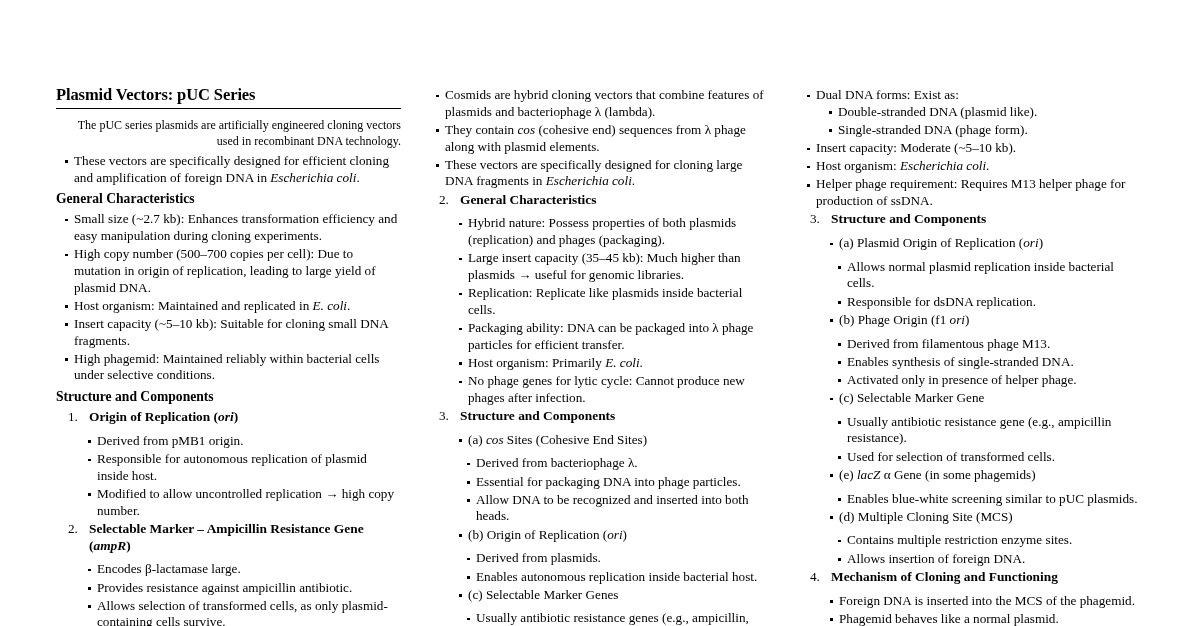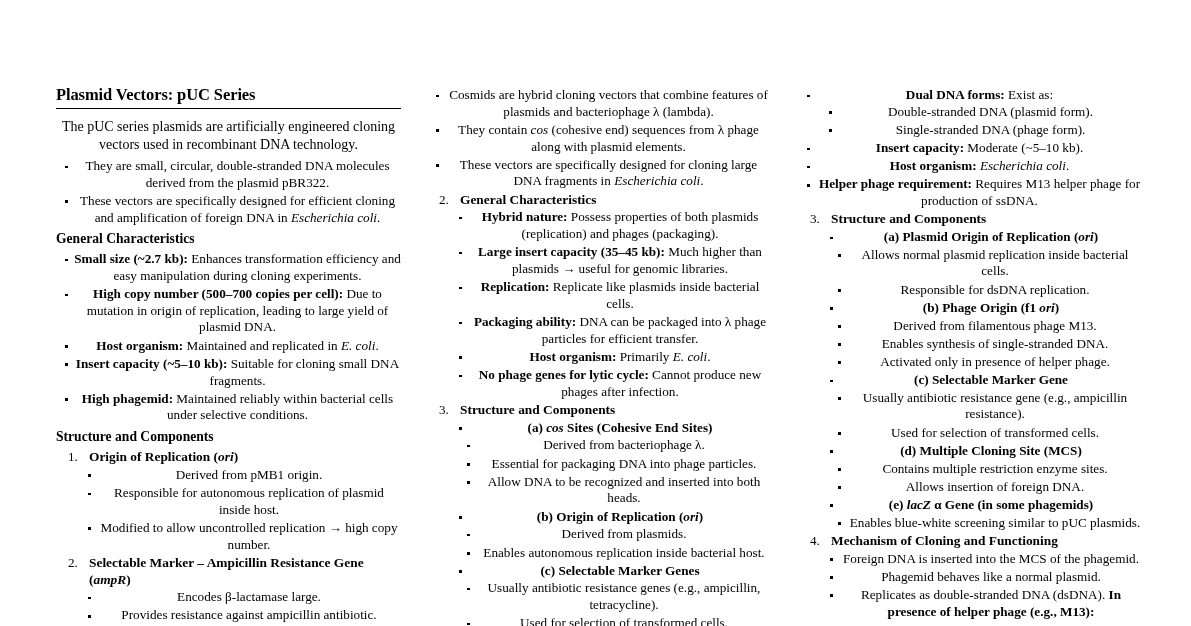--- a/index.html
+++ b/index.html
@@ -48,38 +48,37 @@
   }
   .title-rule {
     border: 0;
     border-top: 1.6px solid #000;
     margin: 0 0 9px 0;
     width: 345px;
   }
 
   
   .intro {
-    font-size: 14px;
+    font-size: 12px;
     line-height: 1.27;
     margin: 0 0 4px 0;
-    text-align: center;
+    text-align: right;
   }
   .h2 {
     font-size: 13.6px;
     font-weight: bold;
     line-height: 1.25;
     margin: 5px 0 3px 0;
   }
 
   
   ul.lvl1, ul.lvl2, ul.lvl3 {
     list-style: none;
     margin: 0;
     padding: 0;
-    text-align: center;
   }
   ul.lvl1 { margin-left: 8px; }
   ul.lvl2 { margin-left: 12px; }
   ul.lvl3 { margin-left: 12px; }
 
   ul.lvl1 > li, ul.lvl2 > li, ul.lvl3 > li {
     position: relative;
     padding-left: 10px;
     font-size: 13.2px;
     line-height: 1.265;
@@ -117,42 +116,41 @@
     font-weight: normal;
     font-size: 13.2px;
   }
   ol.num > li > .num-head {
     font-weight: bold;
     font-size: 13.4px;
   }
   ol.num > li .lvl2,
   ol.num > li .lvl3 {
     margin-left: -2px;
-    margin-top: 1px;
-  }
-
-  .b { font-weight: bold; }
+    margin-top: 7px;
+  }
+
+  .b { font-weight: normal; }
   .i { font-style: italic; }
 
   
   .cont-list { margin-left: 8px; }
 </style>
 </head>
 <body>
 
 <div class="page">
   <div class="columns">
 
     <div class="col col-1">
       <h1 class="doc-title">Plasmid Vectors: pUC Series</h1>
       <hr class="title-rule">
       <p class="intro">The pUC series plasmids are artificially engineered cloning vectors used in recombinant DNA technology.</p>
 
       <ul class="lvl1" id="c1-intro">
-          <li>They are small, circular, double-stranded DNA molecules derived from the plasmid pBR322.</li>
           <li>These vectors are specifically designed for efficient cloning and amplification of foreign DNA in <span class="i">Escherichia coli</span>.</li>
         </ul>
 
       <div class="h2">General Characteristics</div>
       <ul class="lvl1" id="c1-gc">
           <li><span class="b">Small size (~2.7 kb):</span> Enhances transformation efficiency and easy manipulation during cloning experiments.</li>
           <li><span class="b">High copy number (500–700 copies per cell):</span> Due to mutation in origin of replication, leading to large yield of plasmid DNA.</li>
           <li><span class="b">Host organism:</span> Maintained and replicated in <span class="i">E. coli</span>.</li>
           <li><span class="b">Insert capacity (~5–10 kb):</span> Suitable for cloning small DNA fragments.</li>
           <li><span class="b">High phagemid:</span> Maintained reliably within bacterial cells under selective conditions.</li>
@@ -207,21 +205,21 @@
                   <li>Used for selection of transformed cells.</li>
                 </ul></li>
             </ul></li>
         </ol>
 
     </div>
 
     <div class="col col-3">
       <ul class="lvl1 cont-list" id="c3-gc">
           <li><span class="b">Dual DNA forms:</span> Exist as:<ul class="lvl2">
-              <li>Double-stranded DNA (plasmid form).</li>
+              <li>Double-stranded DNA (plasmid like).</li>
               <li>Single-stranded DNA (phage form).</li>
             </ul></li>
           <li><span class="b">Insert capacity:</span> Moderate (~5–10 kb).</li>
           <li><span class="b">Host organism:</span> <span class="i">Escherichia coli</span>.</li>
           <li><span class="b">Helper phage requirement:</span> Requires M13 helper phage for production of ssDNA.</li>
         </ul>
 
       <ol class="num" id="c3-struct">
           <li><span class="marker">3.</span><span class="num-head">Structure and Components</span><ul class="lvl2">
               <li><span class="b">(a) Plasmid Origin of Replication (<span class="i">ori</span>)</span><ul class="lvl3">
@@ -230,26 +228,26 @@
                 </ul></li>
               <li><span class="b">(b) Phage Origin (f1 <span class="i">ori</span>)</span><ul class="lvl3">
                   <li>Derived from filamentous phage M13.</li>
                   <li>Enables synthesis of single-stranded DNA.</li>
                   <li>Activated only in presence of helper phage.</li>
                 </ul></li>
               <li><span class="b">(c) Selectable Marker Gene</span><ul class="lvl3">
                   <li>Usually antibiotic resistance gene (e.g., ampicillin resistance).</li>
                   <li>Used for selection of transformed cells.</li>
                 </ul></li>
+              <li><span class="b">(e) <span class="i">lacZ</span> α Gene (in some phagemids)</span><ul class="lvl3">
+                  <li>Enables blue-white screening similar to pUC plasmids.</li>
+                </ul></li>
               <li><span class="b">(d) Multiple Cloning Site (MCS)</span><ul class="lvl3">
                   <li>Contains multiple restriction enzyme sites.</li>
                   <li>Allows insertion of foreign DNA.</li>
-                </ul></li>
-              <li><span class="b">(e) <span class="i">lacZ</span> α Gene (in some phagemids)</span><ul class="lvl3">
-                  <li>Enables blue-white screening similar to pUC plasmids.</li>
                 </ul></li>
             </ul></li>
         </ol>
 
       <ol class="num" id="c3-mech">
           <li><span class="marker">4.</span><span class="num-head">Mechanism of Cloning and Functioning</span><ul class="lvl2">
               <li>Foreign DNA is inserted into the MCS of the phagemid.</li>
               <li>Phagemid behaves like a normal plasmid.</li>
               <li>Replicates as double-stranded DNA (dsDNA). <span class="b">In presence of helper phage (e.g., M13):</span></li>
             </ul></li>

